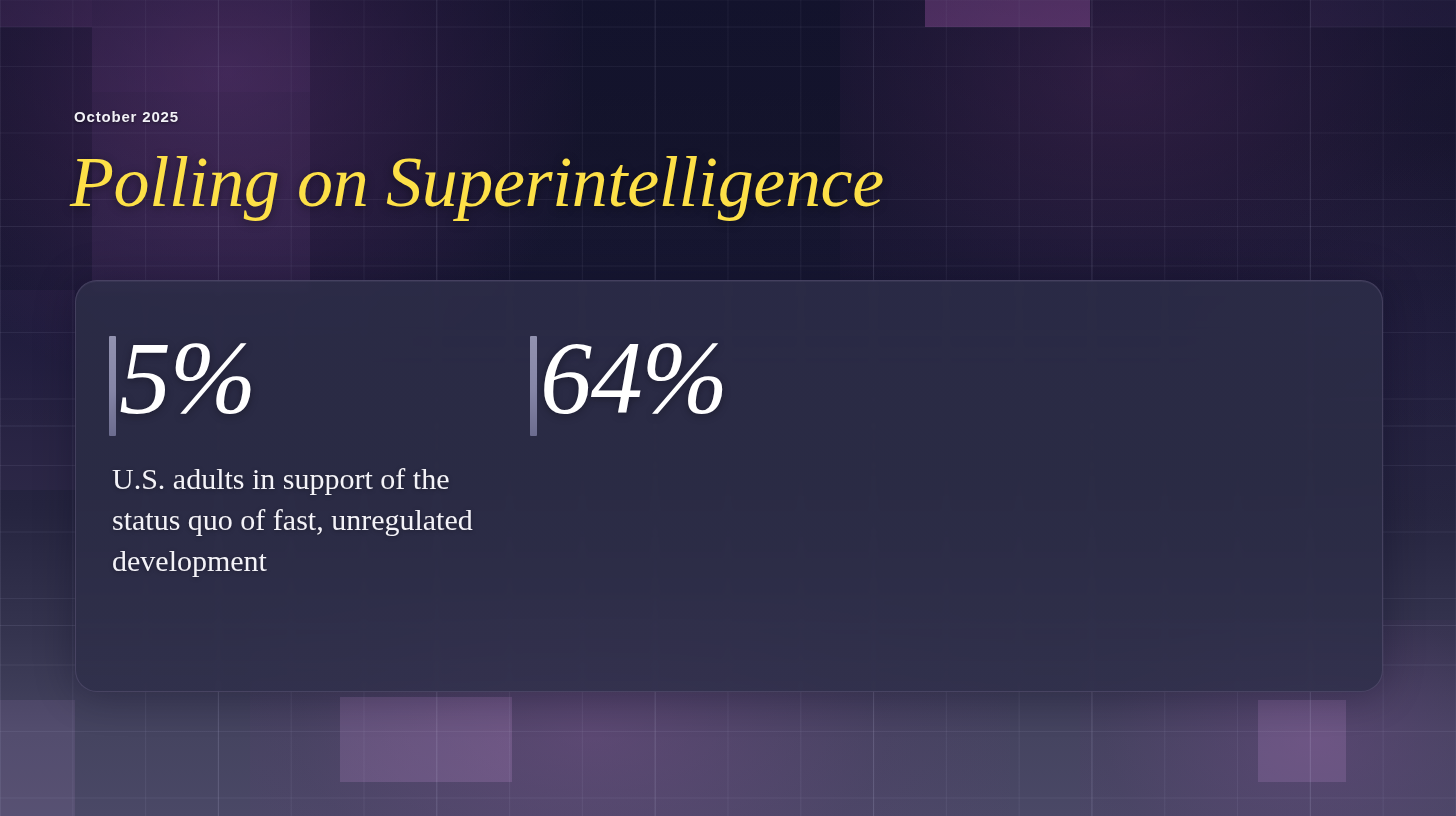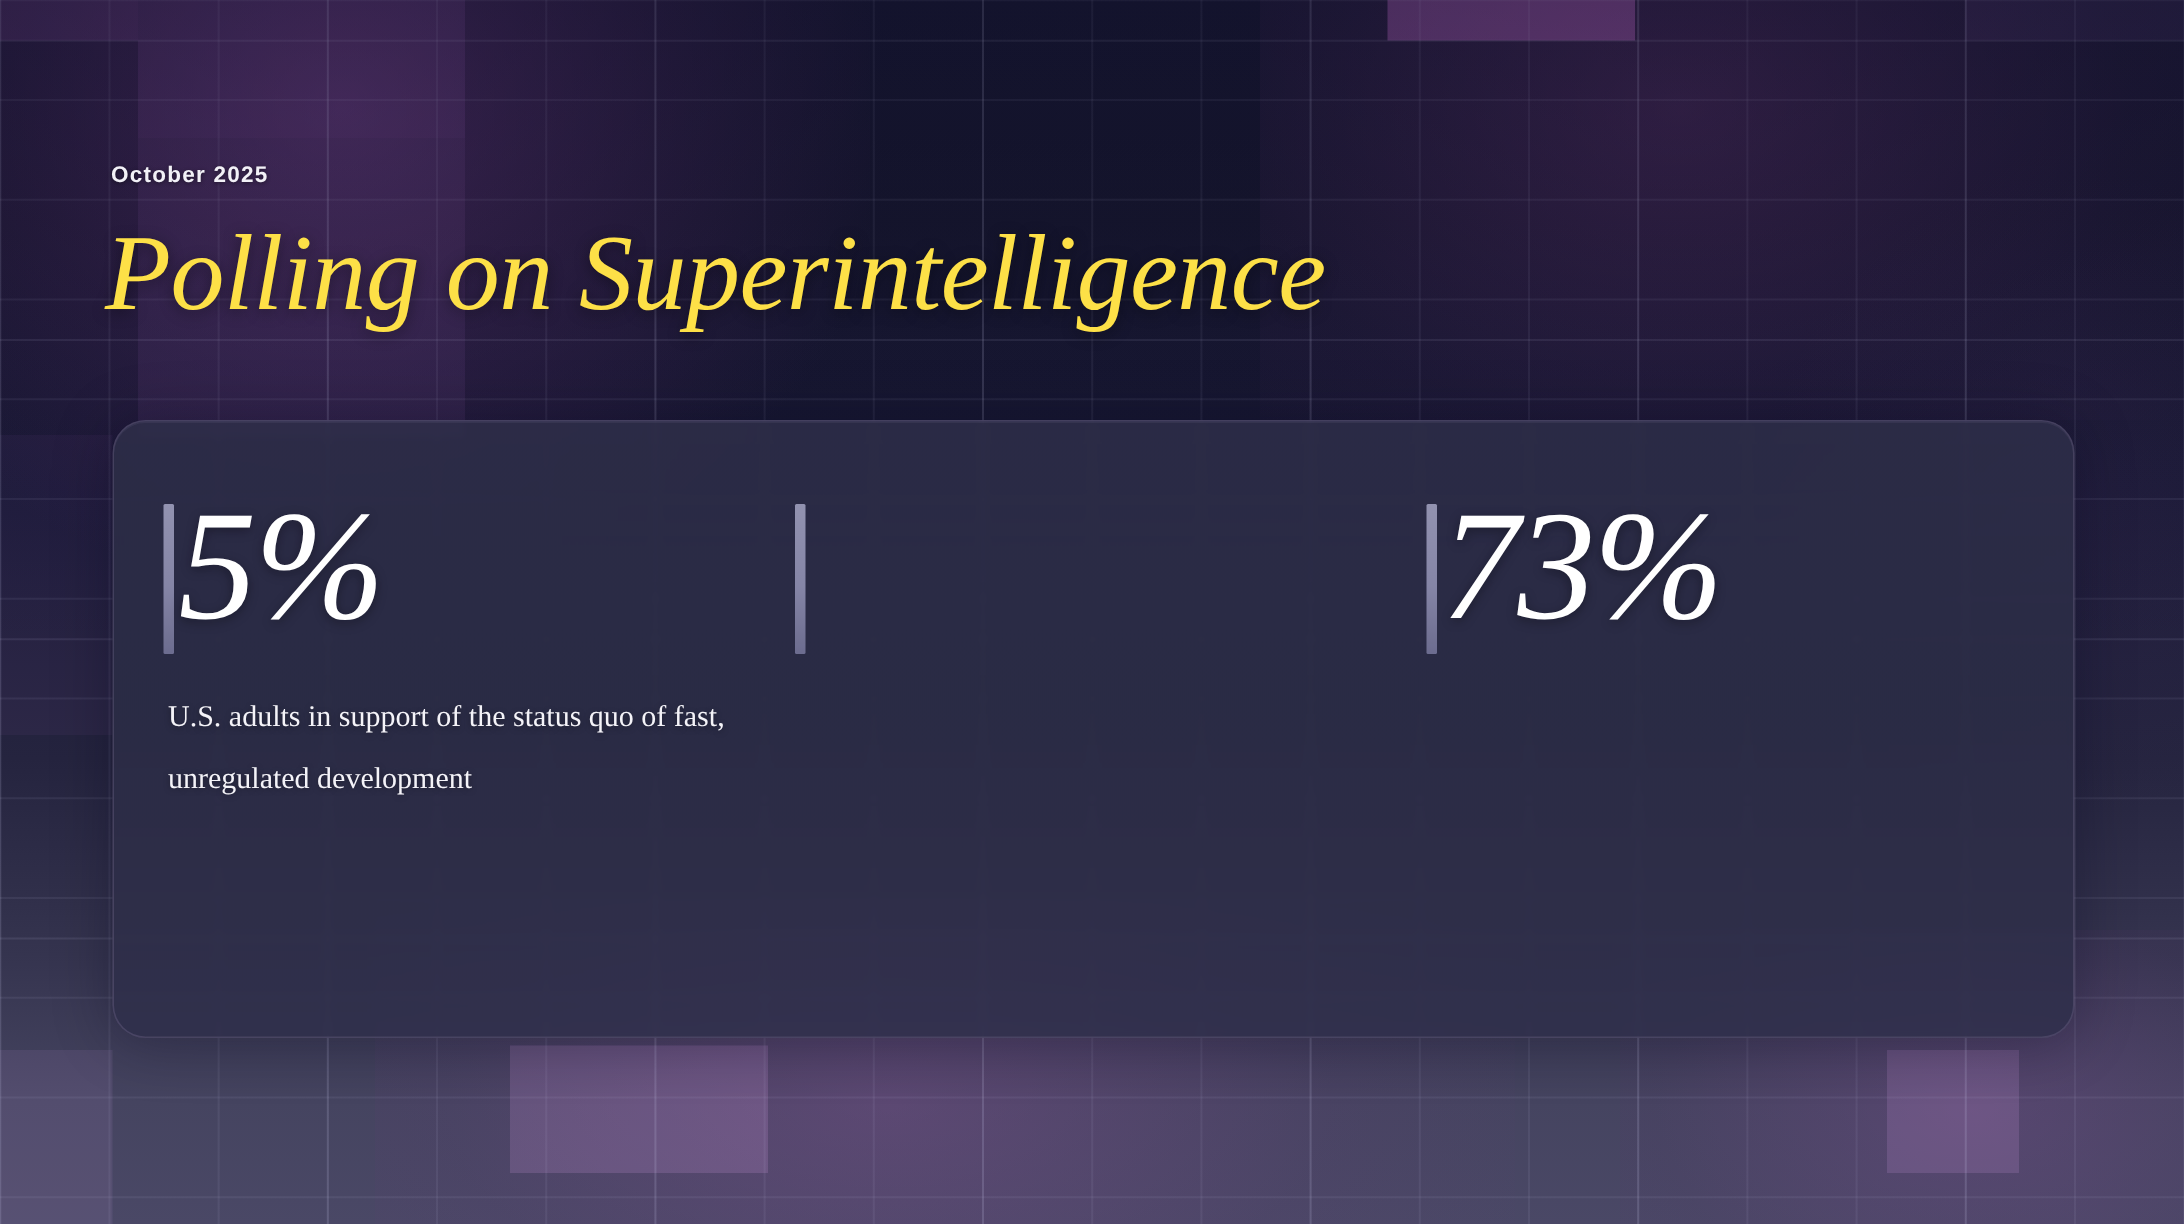--- a/index.html
+++ b/index.html
@@ -204,21 +204,21 @@
     text-shadow:0 2px 8px rgba(0,0,0,0.32);
     white-space:nowrap;
   }
 
   .stat-desc {
     margin-top:22px;
     padding-left:3px;
     font-family:"Liberation Serif", "DejaVu Serif", serif;
     font-style:normal;
     font-weight:400;
-    font-size:20px;
+    font-size:30px;
     line-height:41px;
     color:#f4f3f8;
     text-shadow:0 1px 4px rgba(0,0,0,0.35);
     max-width:390px;
   }
   .stat-3 .stat-desc { max-width:372px; }
 </style>
 </head>
 <body>
 
@@ -259,26 +259,23 @@
         <div class="stat-value-row">
           <span class="accent-bar"></span>
           <span class="stat-value">5%</span>
         </div>
         <p class="stat-desc">U.S. adults in support of the status quo of fast, unregulated development</p>
       </div>
 
       <div class="stat stat-2">
         <div class="stat-value-row">
           <span class="accent-bar"></span>
+          <span class="stat-value">64%</span>
         </div>
       </div>
 
       <div class="stat stat-3">
-        <div class="stat-value-row">
-          <span class="accent-bar"></span>
-          <span class="stat-value">73%</span>
-        </div>
       </div>
 
     </div>
   </section>
 
 </div>
 
 </body></html>

